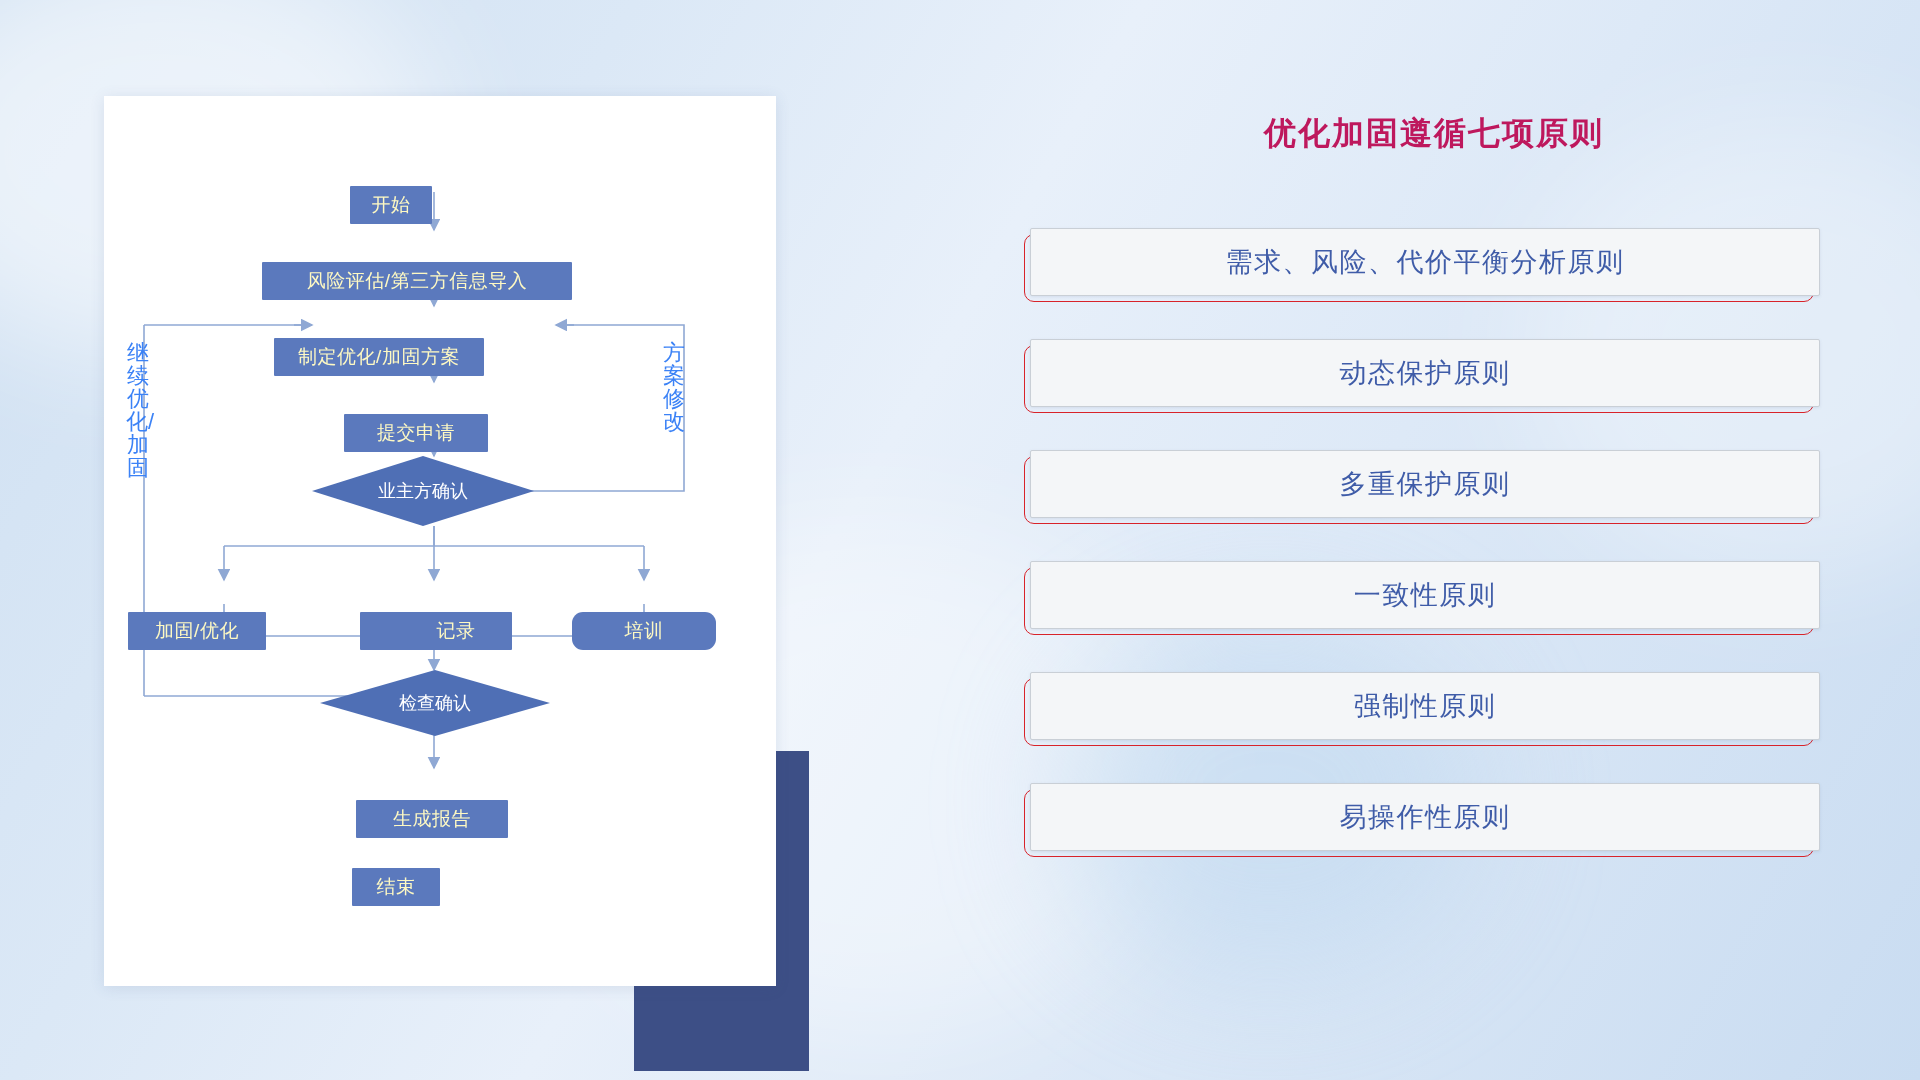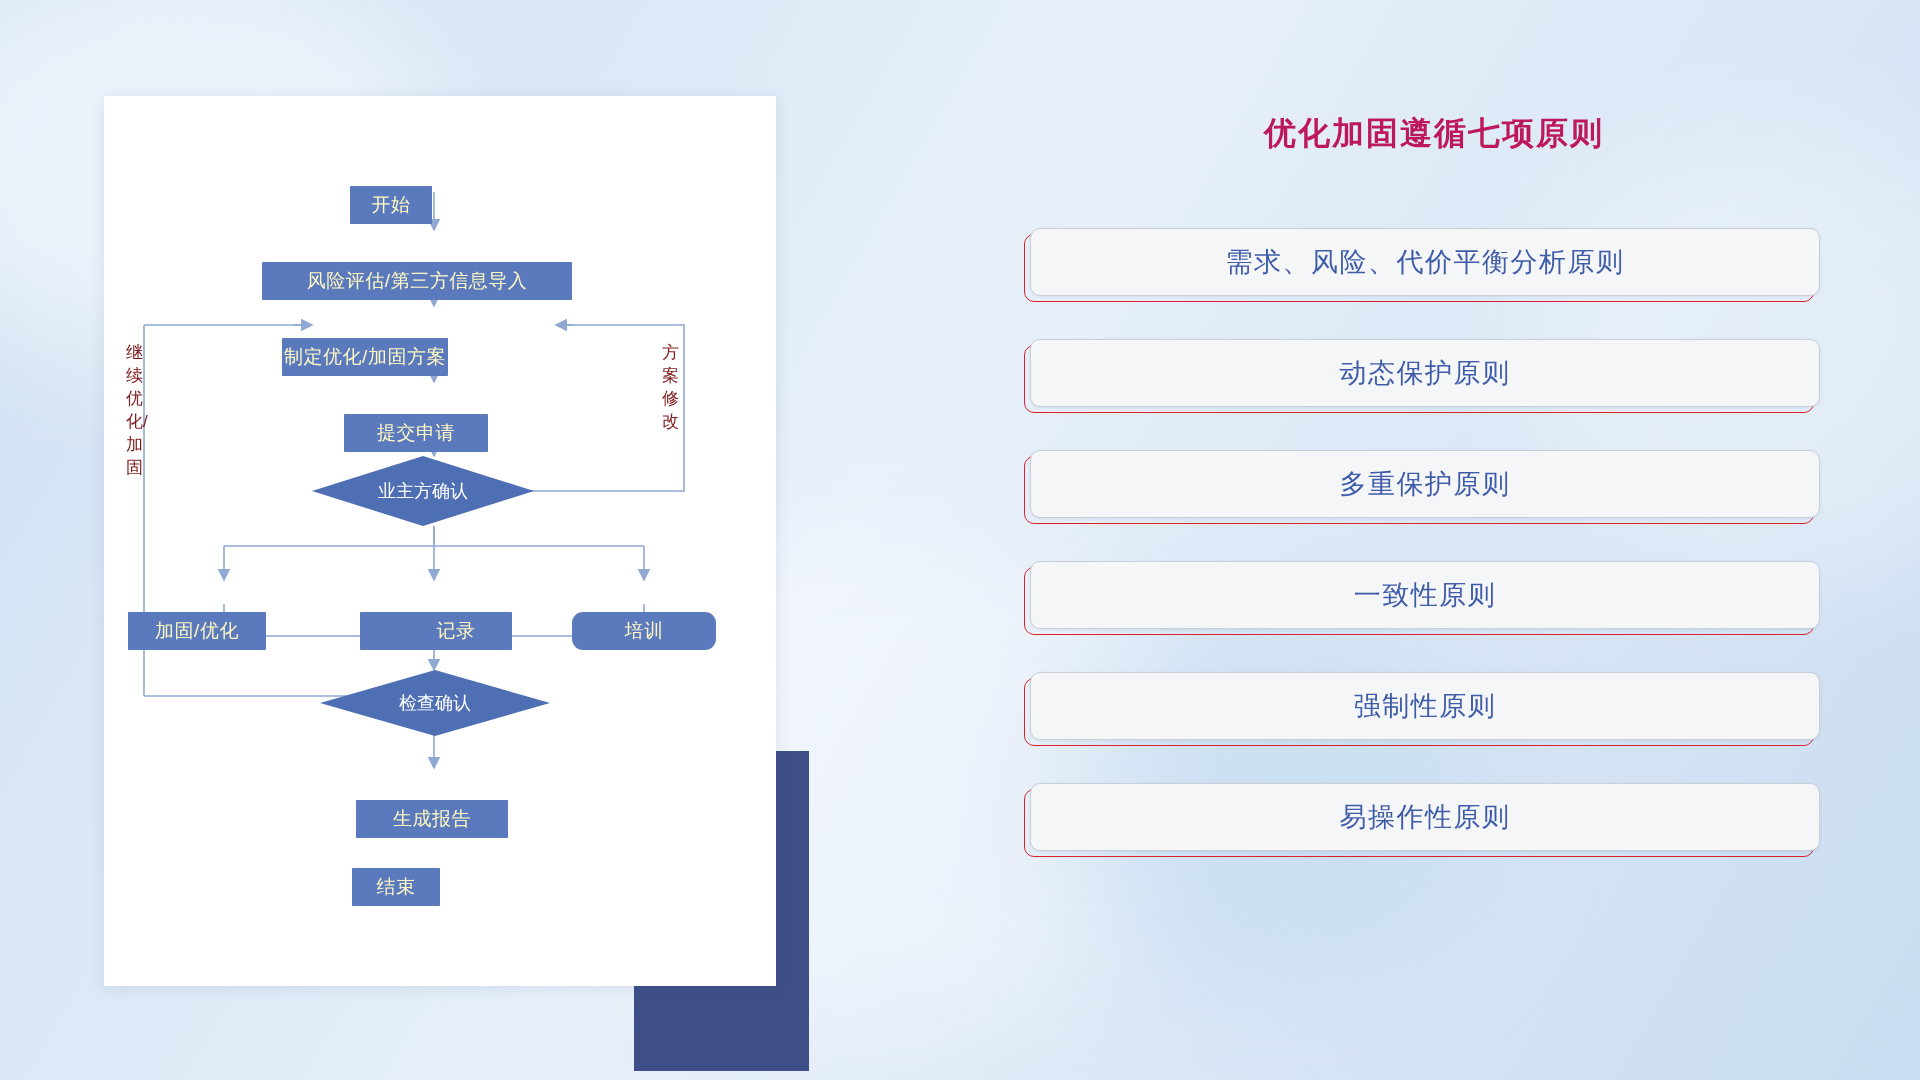--- a/index.html
+++ b/index.html
@@ -84,25 +84,25 @@
     clip-path: polygon(50% 0%, 100% 50%, 50% 100%, 0% 50%);
   }
   .diamond-label {
     position: relative;
     color: #fff;
     font-size: 18px;
     white-space: nowrap;
   }
   .side-label {
     position: absolute;
-    color: #7f1d1d;
-    font-size: 17px;
+    color: #3b82f6;
+    font-size: 22px;
     line-height: 23px;
     width: 24px;
-    text-align: left;
+    text-align: center;
     word-break: break-all;
   }
 
   
   .right-title {
     position: absolute;
     left: 1024px;
     top: 112px;
     width: 820px;
     text-align: center;
@@ -130,21 +130,21 @@
     border-radius: 10px;
     box-sizing: border-box;
   }
   .principle .plate {
     position: absolute;
     left: 6px; top: 0;
     width: 790px; height: 68px;
     box-sizing: border-box;
     background: #f4f6f8;
     border: 1.4px solid #c9cfd6;
-    border-radius: 10px;
+    border-radius: 2px;
     display: flex;
     align-items: center;
     justify-content: center;
     color: #3f5ca8;
     font-size: 27px;
     letter-spacing: 1.5px;
     box-shadow: 0 1px 3px rgba(80,100,140,0.12);
   }
 </style>
 </head>
@@ -212,21 +212,21 @@
     </svg>
 
     <div class="node plain" style="left:246px; top:58px; width:82px; height:38px;">
       <span>开始</span>
     </div>
 
     <div class="node plain" style="left:158px; top:134px; width:310px; height:38px;">
       <span>风险评估/第三方信息导入</span>
     </div>
 
-    <div class="node plain" style="left:178px; top:210px; width:166px; height:38px;">
+    <div class="node plain" style="left:170px; top:210px; width:210px; height:38px;">
       <span>制定优化/加固方案</span>
     </div>
 
     <div class="node plain" style="left:240px; top:286px; width:144px; height:38px;">
       <span>提交申请</span>
     </div>
 
     <div class="diamond-wrap" style="left:208px; top:360px; width:222px; height:70px;text-align:center;">
       <div class="diamond-shape"></div>
       <span class="diamond-label">业主方确认</span>

